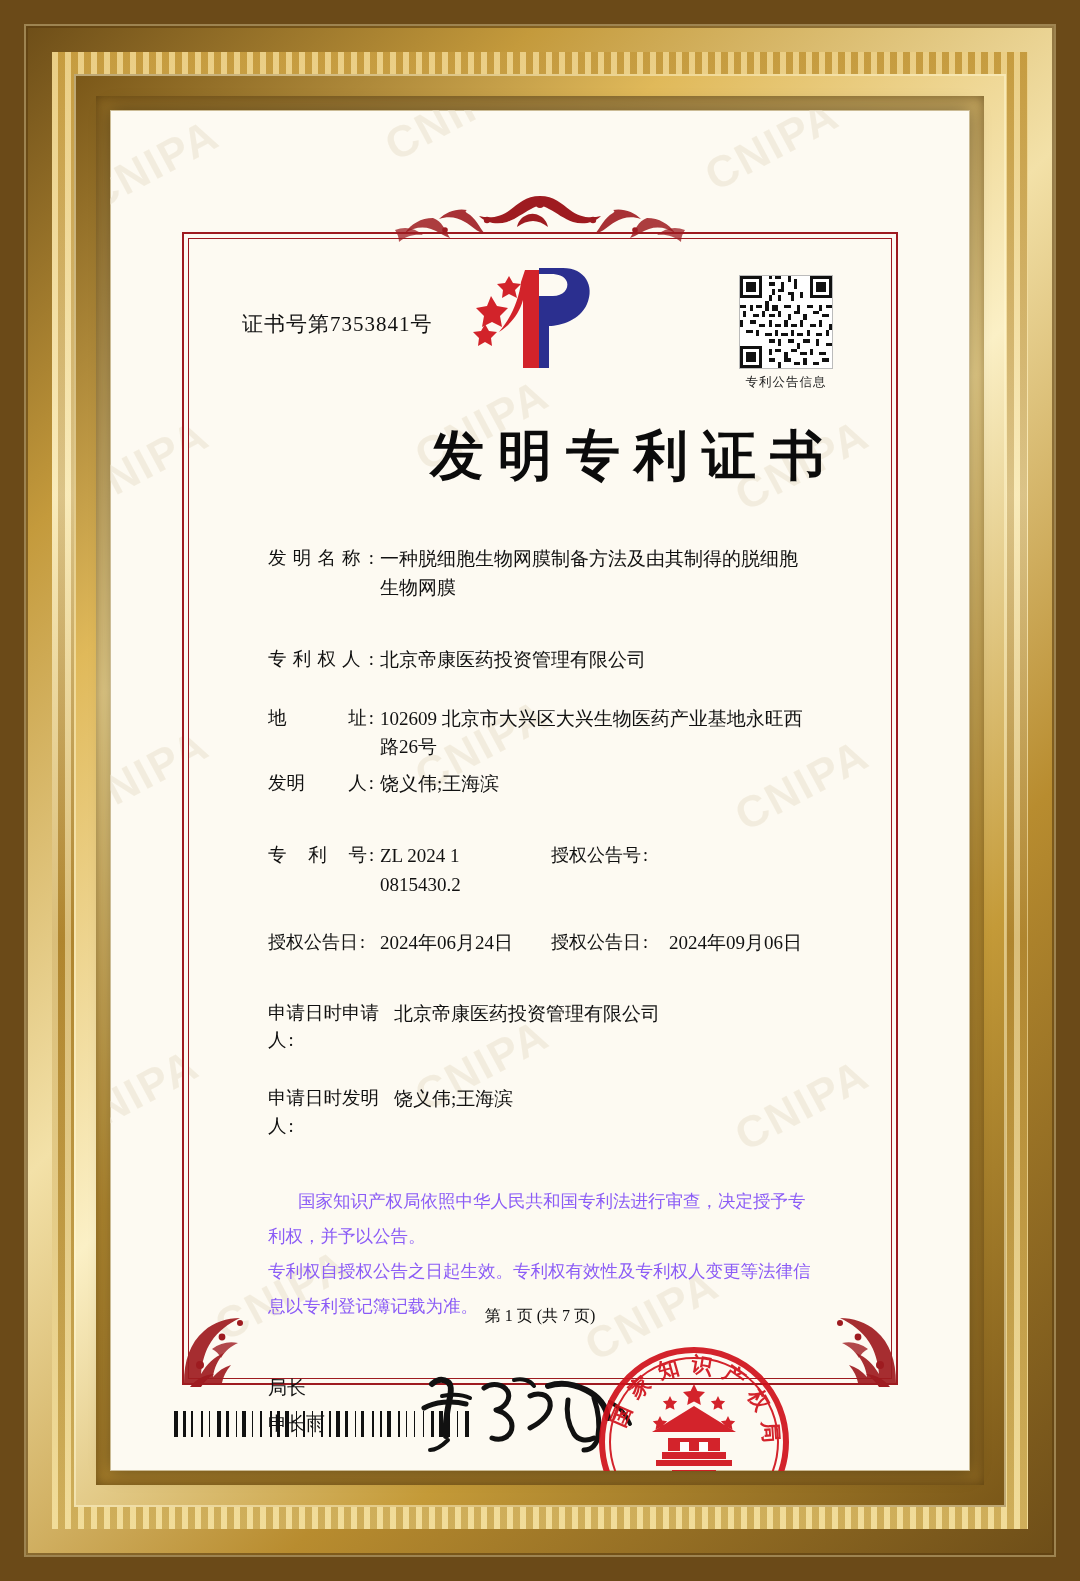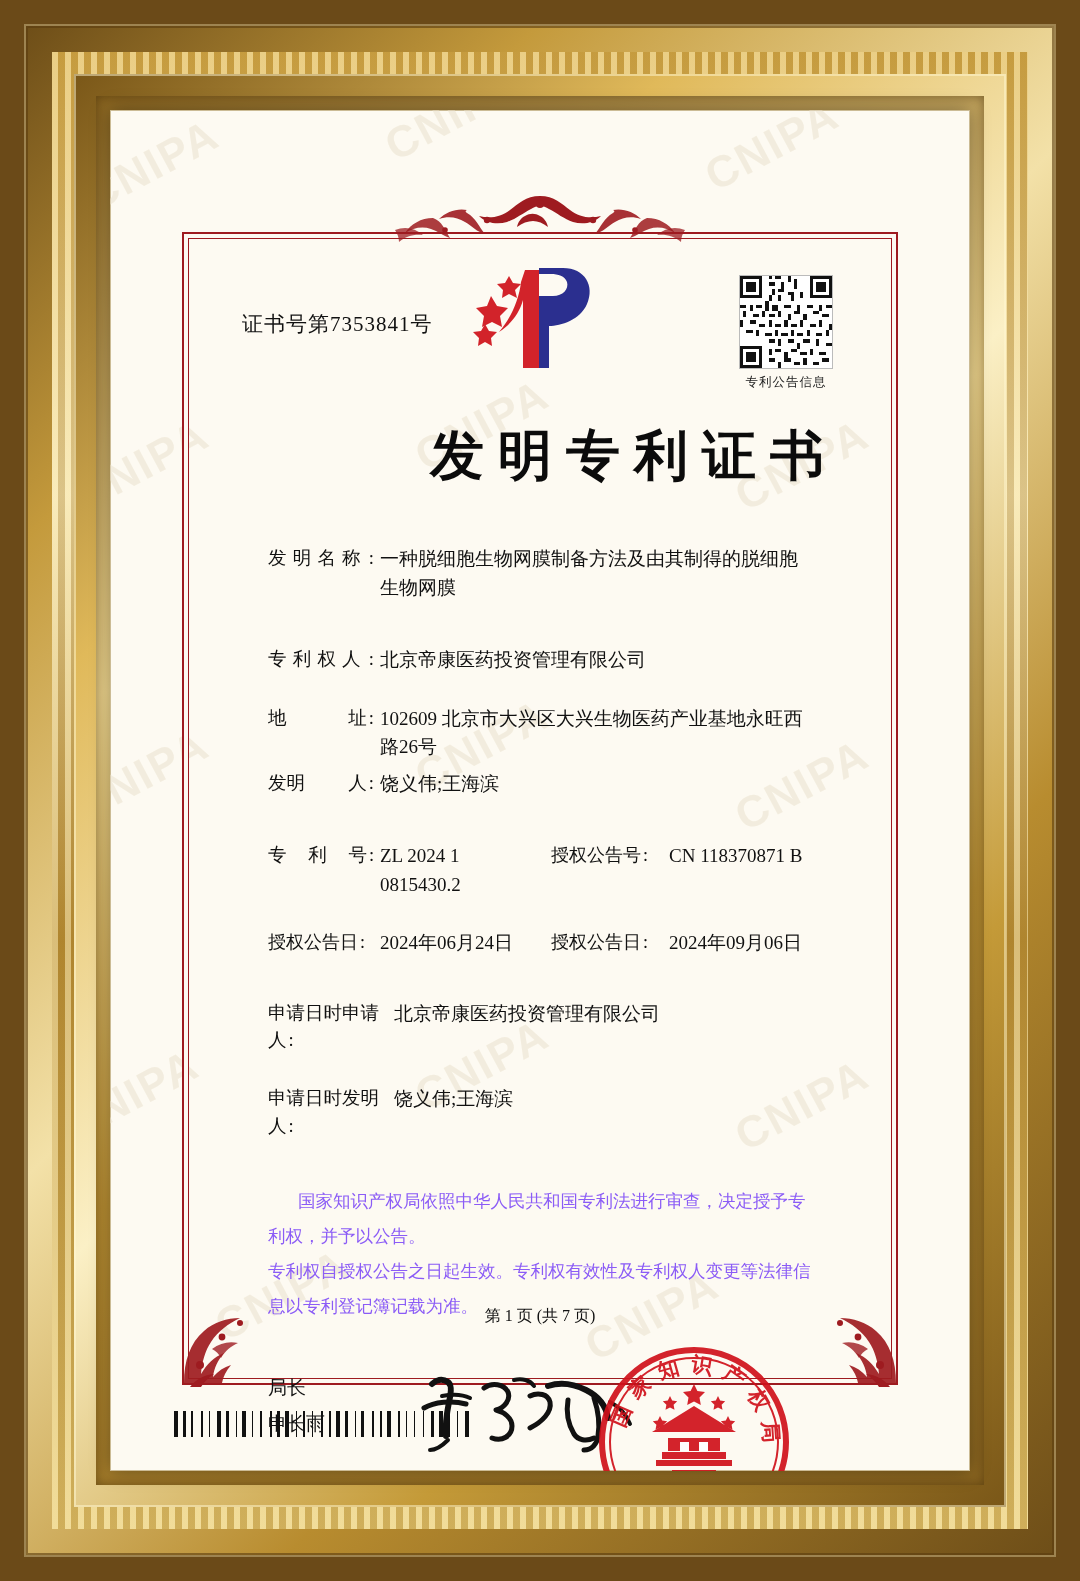--- a/index.html
+++ b/index.html
@@ -382,21 +382,20 @@
                 <span style="flex:1"></span>
                 <span>号</span>
                 <span class="colon">:</span>
               </div>
               <div class="val">ZL 2024 1 0815430.2</div>
             </div>
             <div class="half right">
               <div class="lbl-w2">
                 <span>授权公告号</span><span class="colon">:</span>
               </div>
-              <div class="val">CN 118370871 B</div>
             </div>
           </div>
 
           <div class="tworow">
             <div class="half">
               <div class="lbl-w2" style="flex:0 0 112px;">
                 <span>授权公告日</span><span class="colon">:</span>
               </div>
               <div class="val">2024年06月24日</div>
             </div>

